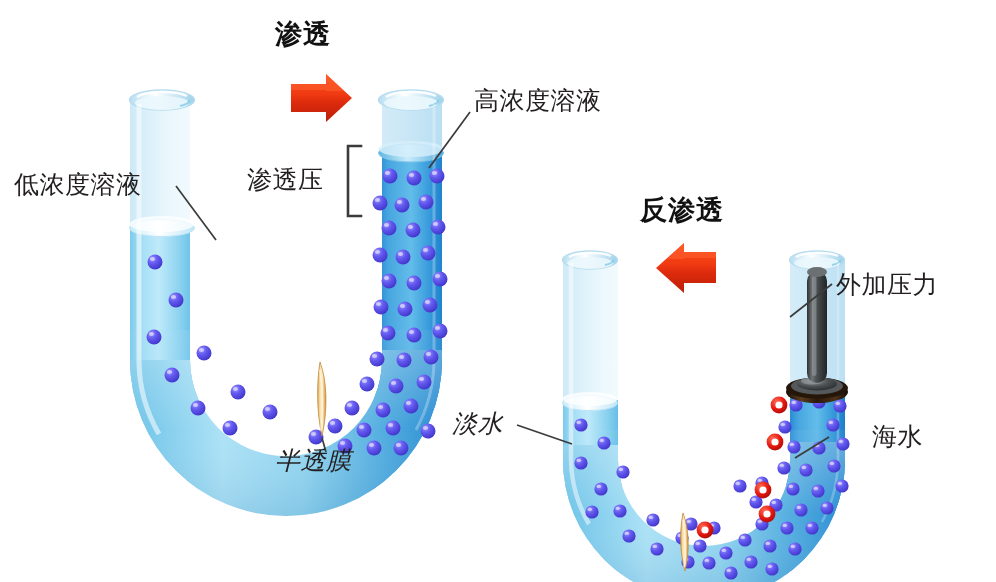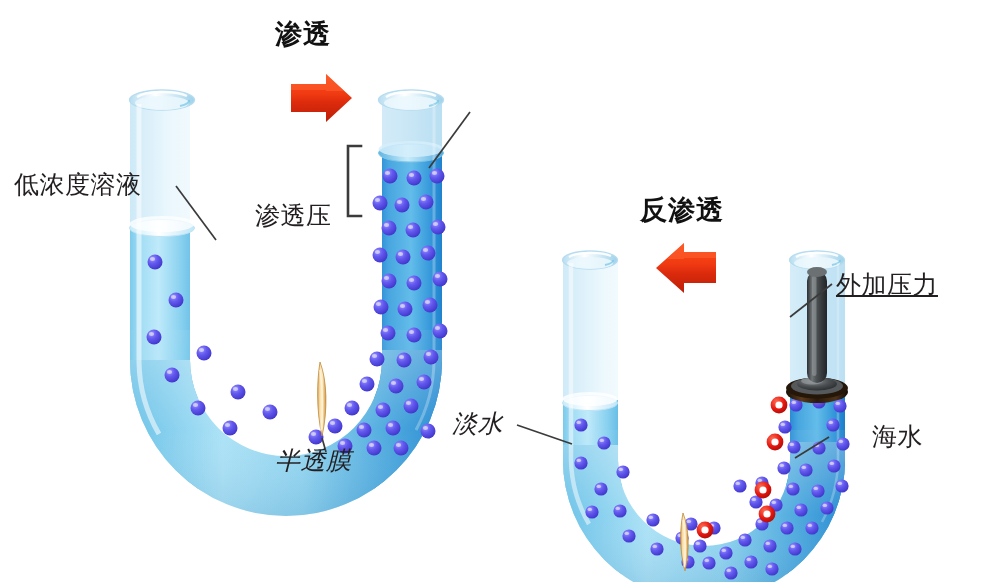--- a/index.html
+++ b/index.html
@@ -23,25 +23,25 @@
   }
   .title{
     font-weight:bold;
     font-size:27px;
     letter-spacing:1px;
     color:#111;
   }
   
   #label-low-conc   {left:14px;  top:172px;text-align:right;}
   #label-high-conc  {left:474px; top:88px;}
-  #label-osmotic    {left:255px; top:167px;margin-top:36px;}
+  #label-osmotic    {left:247px; top:167px;}
   #label-membrane   {left:275px; top:448px;font-style:italic;}
   #label-osmosis    {left:275px; top:20px;}
   #label-reverse    {left:640px; top:196px;}
-  #label-ext-press  {left:836px; top:272px;text-decoration:underline;}
+  #label-ext-press  {left:836px; top:272px;}
   #label-fresh      {left:452px; top:411px;font-style:italic;}
   #label-sea        {left:833px; top:424px;margin-left:39px;}
 </style>
 </head>
 <body>
 
 <div id="stage">
 
   <svg class="diagram" viewBox="0 0 996 582">
     <defs>
@@ -737,20 +737,21 @@
       <line x1="832" y1="284" x2="790" y2="317"></line>
       <line x1="517" y1="425" x2="572" y2="444"></line>
       <line x1="829" y1="437" x2="795" y2="458"></line>
     </g>
   </svg>
 
   <div class="lbl title" id="label-osmosis">渗透</div>
 
   <div class="lbl" id="label-low-conc">低浓度溶液</div>
 
+  <div class="lbl" id="label-high-conc">高浓度溶液</div>
 
   <div class="lbl" id="label-osmotic">渗透压</div>
 
   <div class="lbl" id="label-membrane">半透膜</div>
 
   <div class="lbl title" id="label-reverse">反渗透</div>
 
   <div class="lbl" id="label-ext-press">外加压力</div>
 
   <div class="lbl" id="label-fresh">淡水</div>

